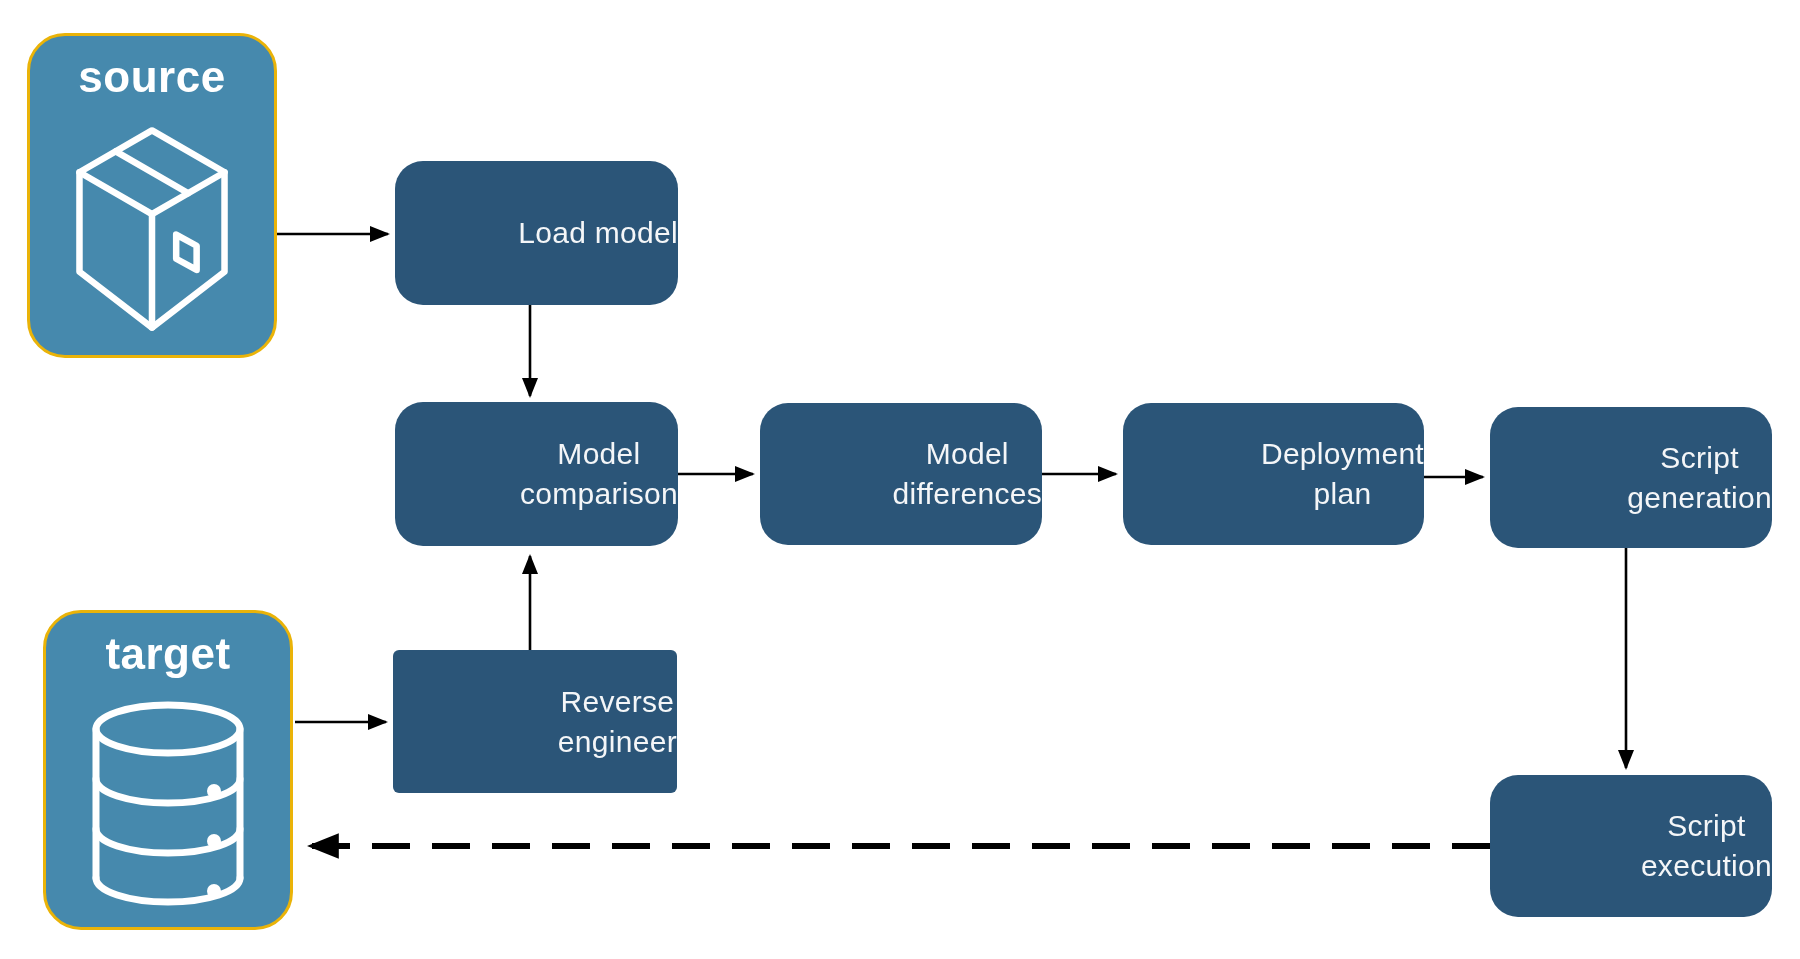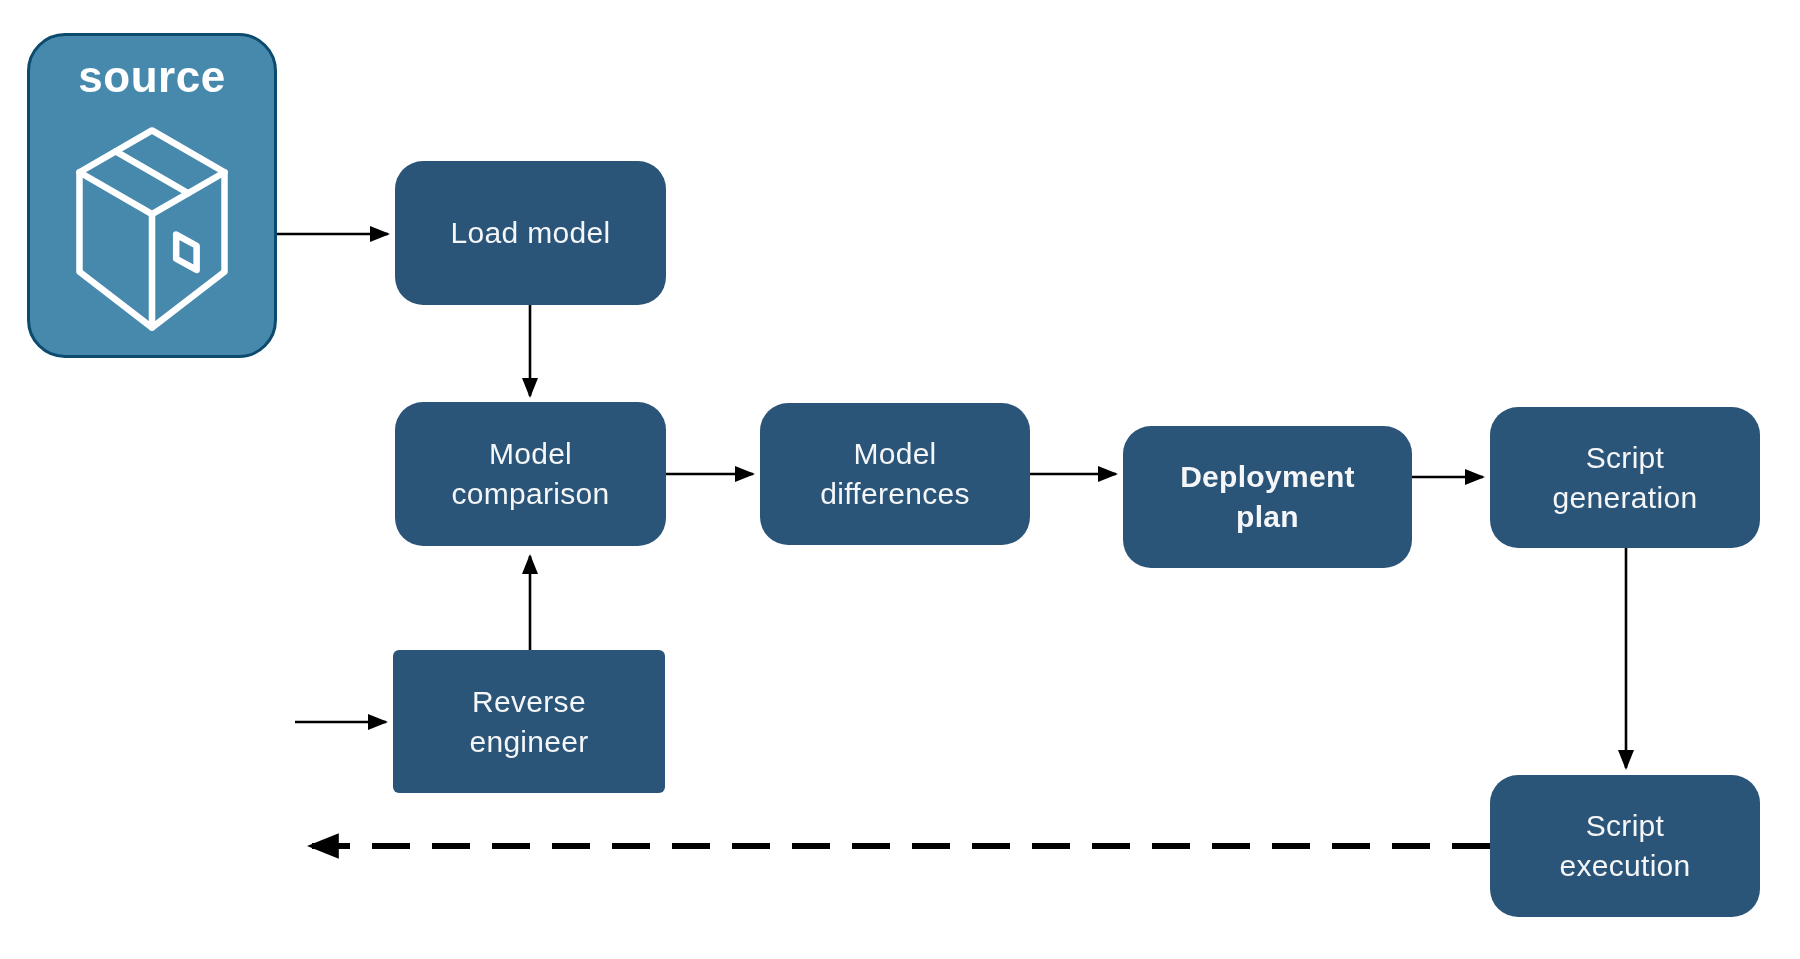--- a/index.html
+++ b/index.html
@@ -22,36 +22,37 @@
     height: 959px;
     z-index: 1;
   }
   
   .node {
     position: absolute;
     background: #2b5578;
     border-radius: 28px;
     display: flex;
     align-items: center;
-    justify-content: center;
+    justify-content: flex-end;
     z-index: 2;
+    padding-left: 12px;
   }
   .node-label {
     color: #f4f6f8;
     font-size: 30px;
     line-height: 1.32;
     text-align: center;
     white-space: pre-line;
     letter-spacing: 0.3px;
   }
   
   .endpoint {
     position: absolute;
     background: #4689ad;
-    border: 3px solid #0c4a6e;
+    border: 3px solid #eab308;
     border-radius: 38px;
     box-sizing: border-box;
     display: flex;
     flex-direction: column;
     align-items: center;
     z-index: 2;
   }
   .endpoint-label {
     color: #ffffff;
     font-size: 44px;
@@ -62,21 +63,21 @@
   .endpoint-icon {
     flex: 1;
     display: flex;
     align-items: center;
     justify-content: center;
     width: 100%;
   }
   #node-load-model        { left: 395px; top: 161px; width: 271px; height: 144px; }
   #node-model-comparison  { left: 395px; top: 402px; width: 271px; height: 144px; }
   #node-model-differences { left: 760px; top: 403px; width: 270px; height: 142px; }
-  #node-deployment-plan   { left: 1123px; top: 426px; width: 289px; height: 142px; font-weight: bold; }
+  #node-deployment-plan   { left: 1123px; top: 403px; width: 289px; height: 142px; }
   #node-script-generation { left: 1490px; top: 407px; width: 270px; height: 141px; }
   #node-reverse-engineer  { left: 393px; top: 650px; width: 272px; height: 143px; border-radius: 6px; }
   #node-script-execution  { left: 1490px; top: 775px; width: 270px; height: 142px; }
   #endpoint-source { left: 27px;  top: 33px;  width: 250px; height: 325px; }
   #endpoint-target { left: 43px;  top: 610px; width: 250px; height: 320px; }
 </style>
 </head>
 <body>
 
 <div class="canvas">
@@ -113,20 +114,40 @@
 
         <path d="M22,53 L22,160 L100,220 L178,160 L178,53"></path>
 
         <path d="M100,98 L100,220"></path>
 
         <path d="M126,120 L148,132 L148,158 L126,146 Z"></path>
       </svg>
     </div>
   </div>
 
+  <div class="endpoint" id="endpoint-target">
+    <div class="endpoint-label">target</div>
+    <div class="endpoint-icon">
+      <svg width="160" height="205" viewBox="0 0 160 205" xmlns="http://www.w3.org/2000/svg" fill="none" stroke="#ffffff" stroke-width="7" stroke-linecap="round">
+
+        <ellipse cx="80" cy="28" rx="72" ry="24"></ellipse>
+
+        <path d="M8,28 V177 M152,28 V177"></path>
+
+        <path d="M8,177 A72,24 0 0 0 152,177"></path>
+
+        <path d="M8,78 A72,24 0 0 0 152,78"></path>
+        <path d="M8,128 A72,24 0 0 0 152,128"></path>
+
+        <circle cx="126" cy="90" r="7" fill="#ffffff" stroke="none"></circle>
+        <circle cx="126" cy="140" r="7" fill="#ffffff" stroke="none"></circle>
+        <circle cx="126" cy="190" r="7" fill="#ffffff" stroke="none"></circle>
+      </svg>
+    </div>
+  </div>
 
   <div class="node" id="node-load-model">
     <div class="node-label">Load model</div>
   </div>
 
   <div class="node" id="node-model-comparison">
     <div class="node-label">Model
 comparison</div>
   </div>
 

